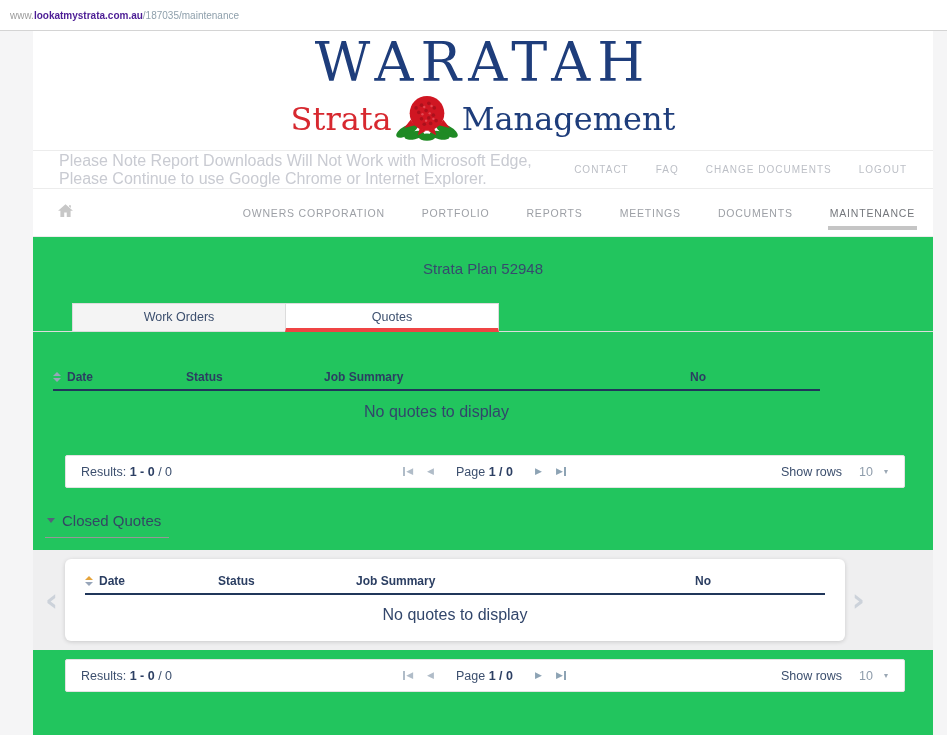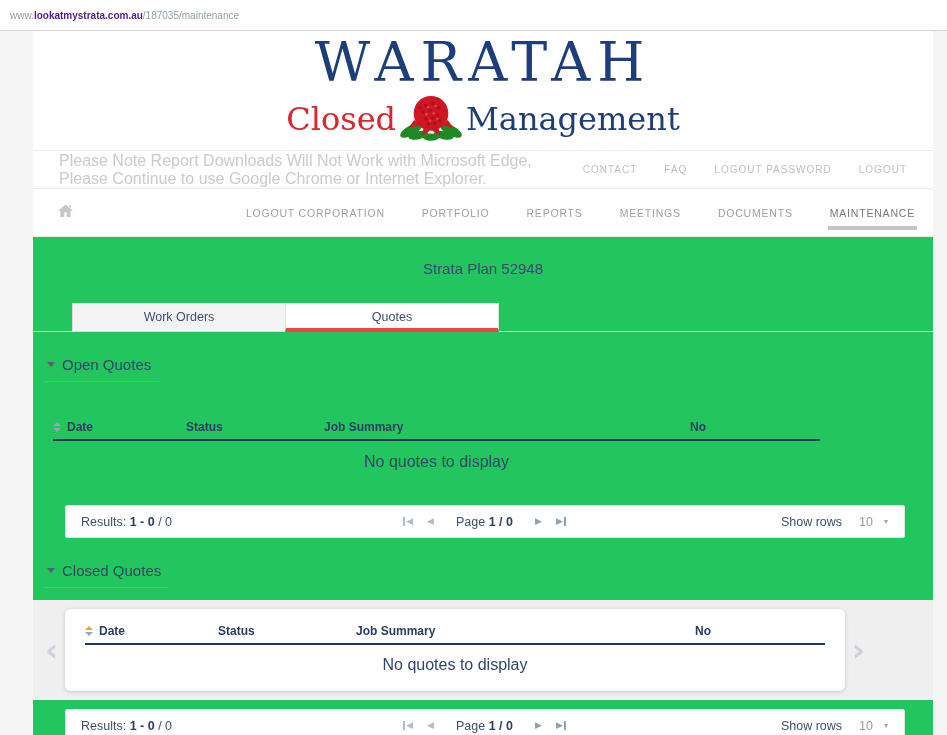--- a/index.html
+++ b/index.html
@@ -106,21 +106,21 @@
     <span class="url-path">/187035/maintenance</span>
 </div>
 
 <div class="page">
 <div class="content">
 
   <div class="logo-band">
     <div class="logo">
       <div class="logo-title">WARATAH</div>
       <div class="logo-sub">
-        <span class="logo-strata">Closed</span>
+        <span class="logo-strata">Strata</span>
         <span>
           <svg viewBox="0 0 68 54" width="62" height="50">
             <g fill="#1f8a24">
               <ellipse cx="12" cy="42" rx="13" ry="5.5" transform="rotate(-28 12 42)"></ellipse>
               <ellipse cx="56" cy="42" rx="13" ry="5.5" transform="rotate(28 56 42)"></ellipse>
               <ellipse cx="20" cy="47" rx="11" ry="4.5" transform="rotate(-12 20 47)"></ellipse>
               <ellipse cx="48" cy="47" rx="11" ry="4.5" transform="rotate(12 48 47)"></ellipse>
               <ellipse cx="34" cy="49" rx="9" ry="4"></ellipse>
             </g>
             <g fill="#d01622">
@@ -157,37 +157,37 @@
         <span class="logo-mgmt">Management</span>
       </div>
     </div>
   </div>
 
   <div class="notice-bar">
     <span class="notice-text">Please Note Report Downloads Will Not Work with Microsoft Edge, Please Continue to use Google Chrome or Internet Explorer.</span>
     <span class="notice-links">
       <span class="notice-link">CONTACT</span>
       <span class="notice-link">FAQ</span>
-      <span class="notice-link">LOGOUT PASSWORD</span>
+      <span class="notice-link">CHANGE DOCUMENTS</span>
       <span class="notice-link">LOGOUT</span>
     </span>
   </div>
 
   <div class="nav-bar">
     <span class="home-btn">
       <span>
         <svg viewBox="0 0 24 24" width="17" height="17" fill="#c7c7c7">
           <path d="M12 3 L1.5 12.2 h3.3 v8.8 h5.4 v-6.2 h3.6 v6.2 h5.4 v-8.8 h3.3 Z"></path>
           <path d="M17 4.5 h2.6 v4 L17 6.2 Z"></path>
         </svg>
       </span>
     </span>
     <div class="nav-items">
       <div class="nav-item">
-            <span>LOGOUT CORPORATION</span>
+            <span>OWNERS CORPORATION</span>
           </div>
       <div class="nav-item">
             <span>PORTFOLIO</span>
           </div>
       <div class="nav-item">
             <span>REPORTS</span>
           </div>
       <div class="nav-item">
             <span>MEETINGS</span>
           </div>
@@ -200,26 +200,20 @@
     </div>
   </div>
 
   <div class="page-title">Strata Plan 52948</div>
 
   <div class="tabs-row">
     <div class="tab">Work Orders</div>
     <div class="tab active">Quotes</div>
   </div>
 
-  <div class="section">
-    <div class="section-head">
-      <span class="tri-down"></span>
-      <span>Open Quotes</span>
-    </div>
-  </div>
 
   <div class="qtable">
     <div class="thead">
       <div class="th th-date">
         <span class="sort">
               <i class="up"></i>
               <i class="down"></i>
             </span>
         <span>Date</span>
       </div>

